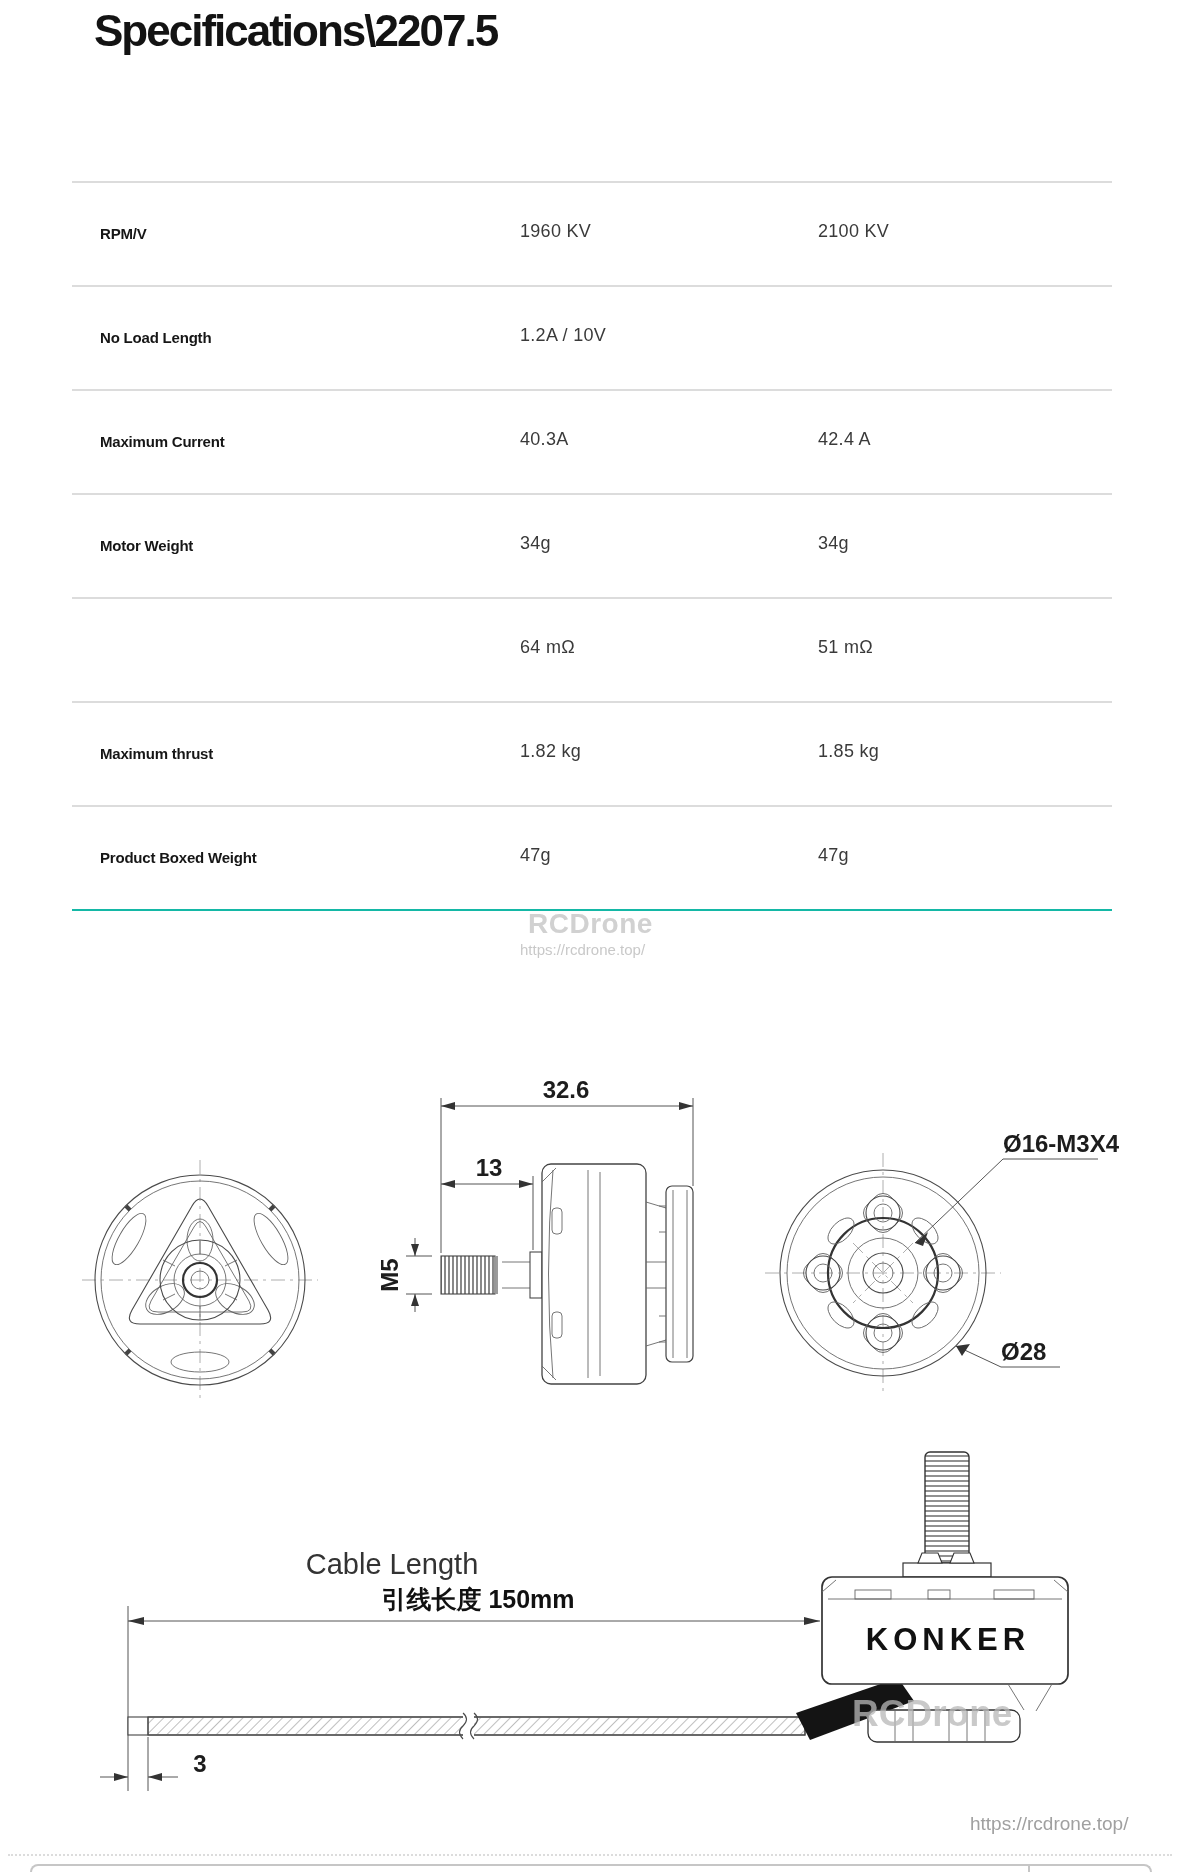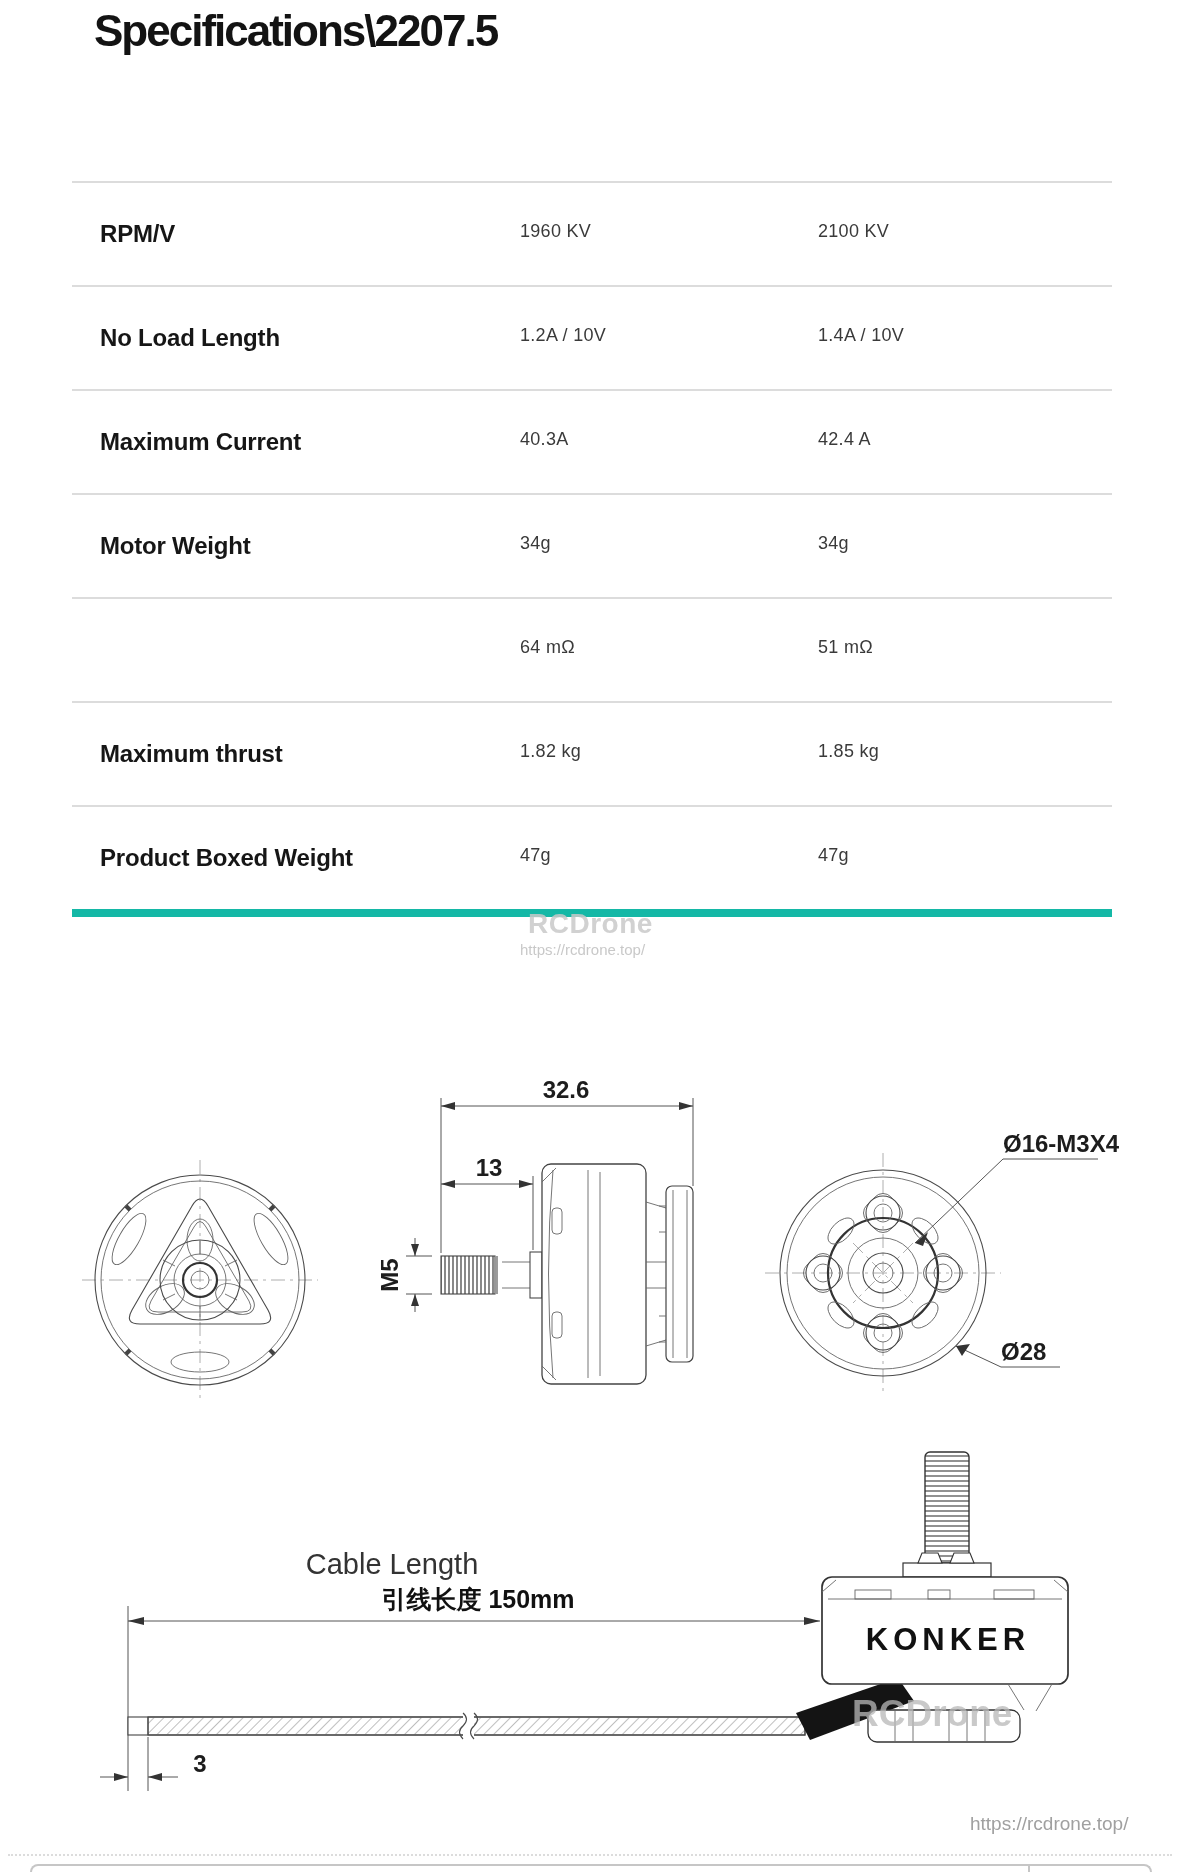--- a/index.html
+++ b/index.html
@@ -4,23 +4,23 @@
 <style>
   html,body{margin:0;padding:0;background:#fff;}
   .page{position:relative;width:1180px;height:1872px;background:#ffffff;overflow:hidden;
         font-family:"Liberation Sans","DejaVu Sans",sans-serif;}
   
   .title{position:absolute;left:94px;top:6px;font-size:44px;font-weight:700;
          letter-spacing:-2px;color:#131313;white-space:pre;}
   
   .spec{position:absolute;left:72px;top:181px;width:1040px;}
   .spec .row{position:relative;height:102px;border-top:2px solid #dcdcdc;}
-  .spec .row:last-child{border-bottom:8px solid #14b8a6;}
+  .spec .row:last-child{border-bottom:2px solid #14b8a6;}
   .spec .lbl{position:absolute;left:28px;top:0;height:102px;line-height:102px;
-             font-size:24px;font-weight:700;color:#161616;letter-spacing:-0.2px;}
+             font-size:15px;font-weight:700;color:#161616;letter-spacing:-0.2px;}
   .spec .val{position:absolute;top:0;height:102px;line-height:96px;
              font-size:18px;color:#3a3a3a;letter-spacing:0.3px;}
   .spec .v1{left:448px;} .spec .v2{left:746px;}
   
   .wm-brand{position:absolute;left:528px;top:908px;font-size:28px;font-weight:700;
             color:#c9c9c9;opacity:.85;letter-spacing:.5px;}
   .wm-site{position:absolute;left:520px;top:941px;font-size:15px;color:#c3c3c3;opacity:.9;}
   .footer-url{position:absolute;left:970px;top:1813px;font-size:19px;color:#a0a0a0;}
   
   .dotline{position:absolute;left:8px;top:1854px;width:1164px;height:0;
@@ -245,21 +245,20 @@
   <div class="spec">
     <div>
         <div class="row">
           <div class="lbl">RPM/V</div>
           <div class="val v1">1960 KV</div>
           <div class="val v2">2100 KV</div>
         </div>
         <div class="row">
           <div class="lbl">No Load Length</div>
           <div class="val v1">1.2A / 10V</div>
-          <div class="val v2">1.4A / 10V</div>
         </div>
         <div class="row">
           <div class="lbl">Maximum Current</div>
           <div class="val v1">40.3A</div>
           <div class="val v2">42.4 A</div>
         </div>
         <div class="row">
           <div class="lbl">Motor Weight</div>
           <div class="val v1">34g</div>
           <div class="val v2">34g</div>

